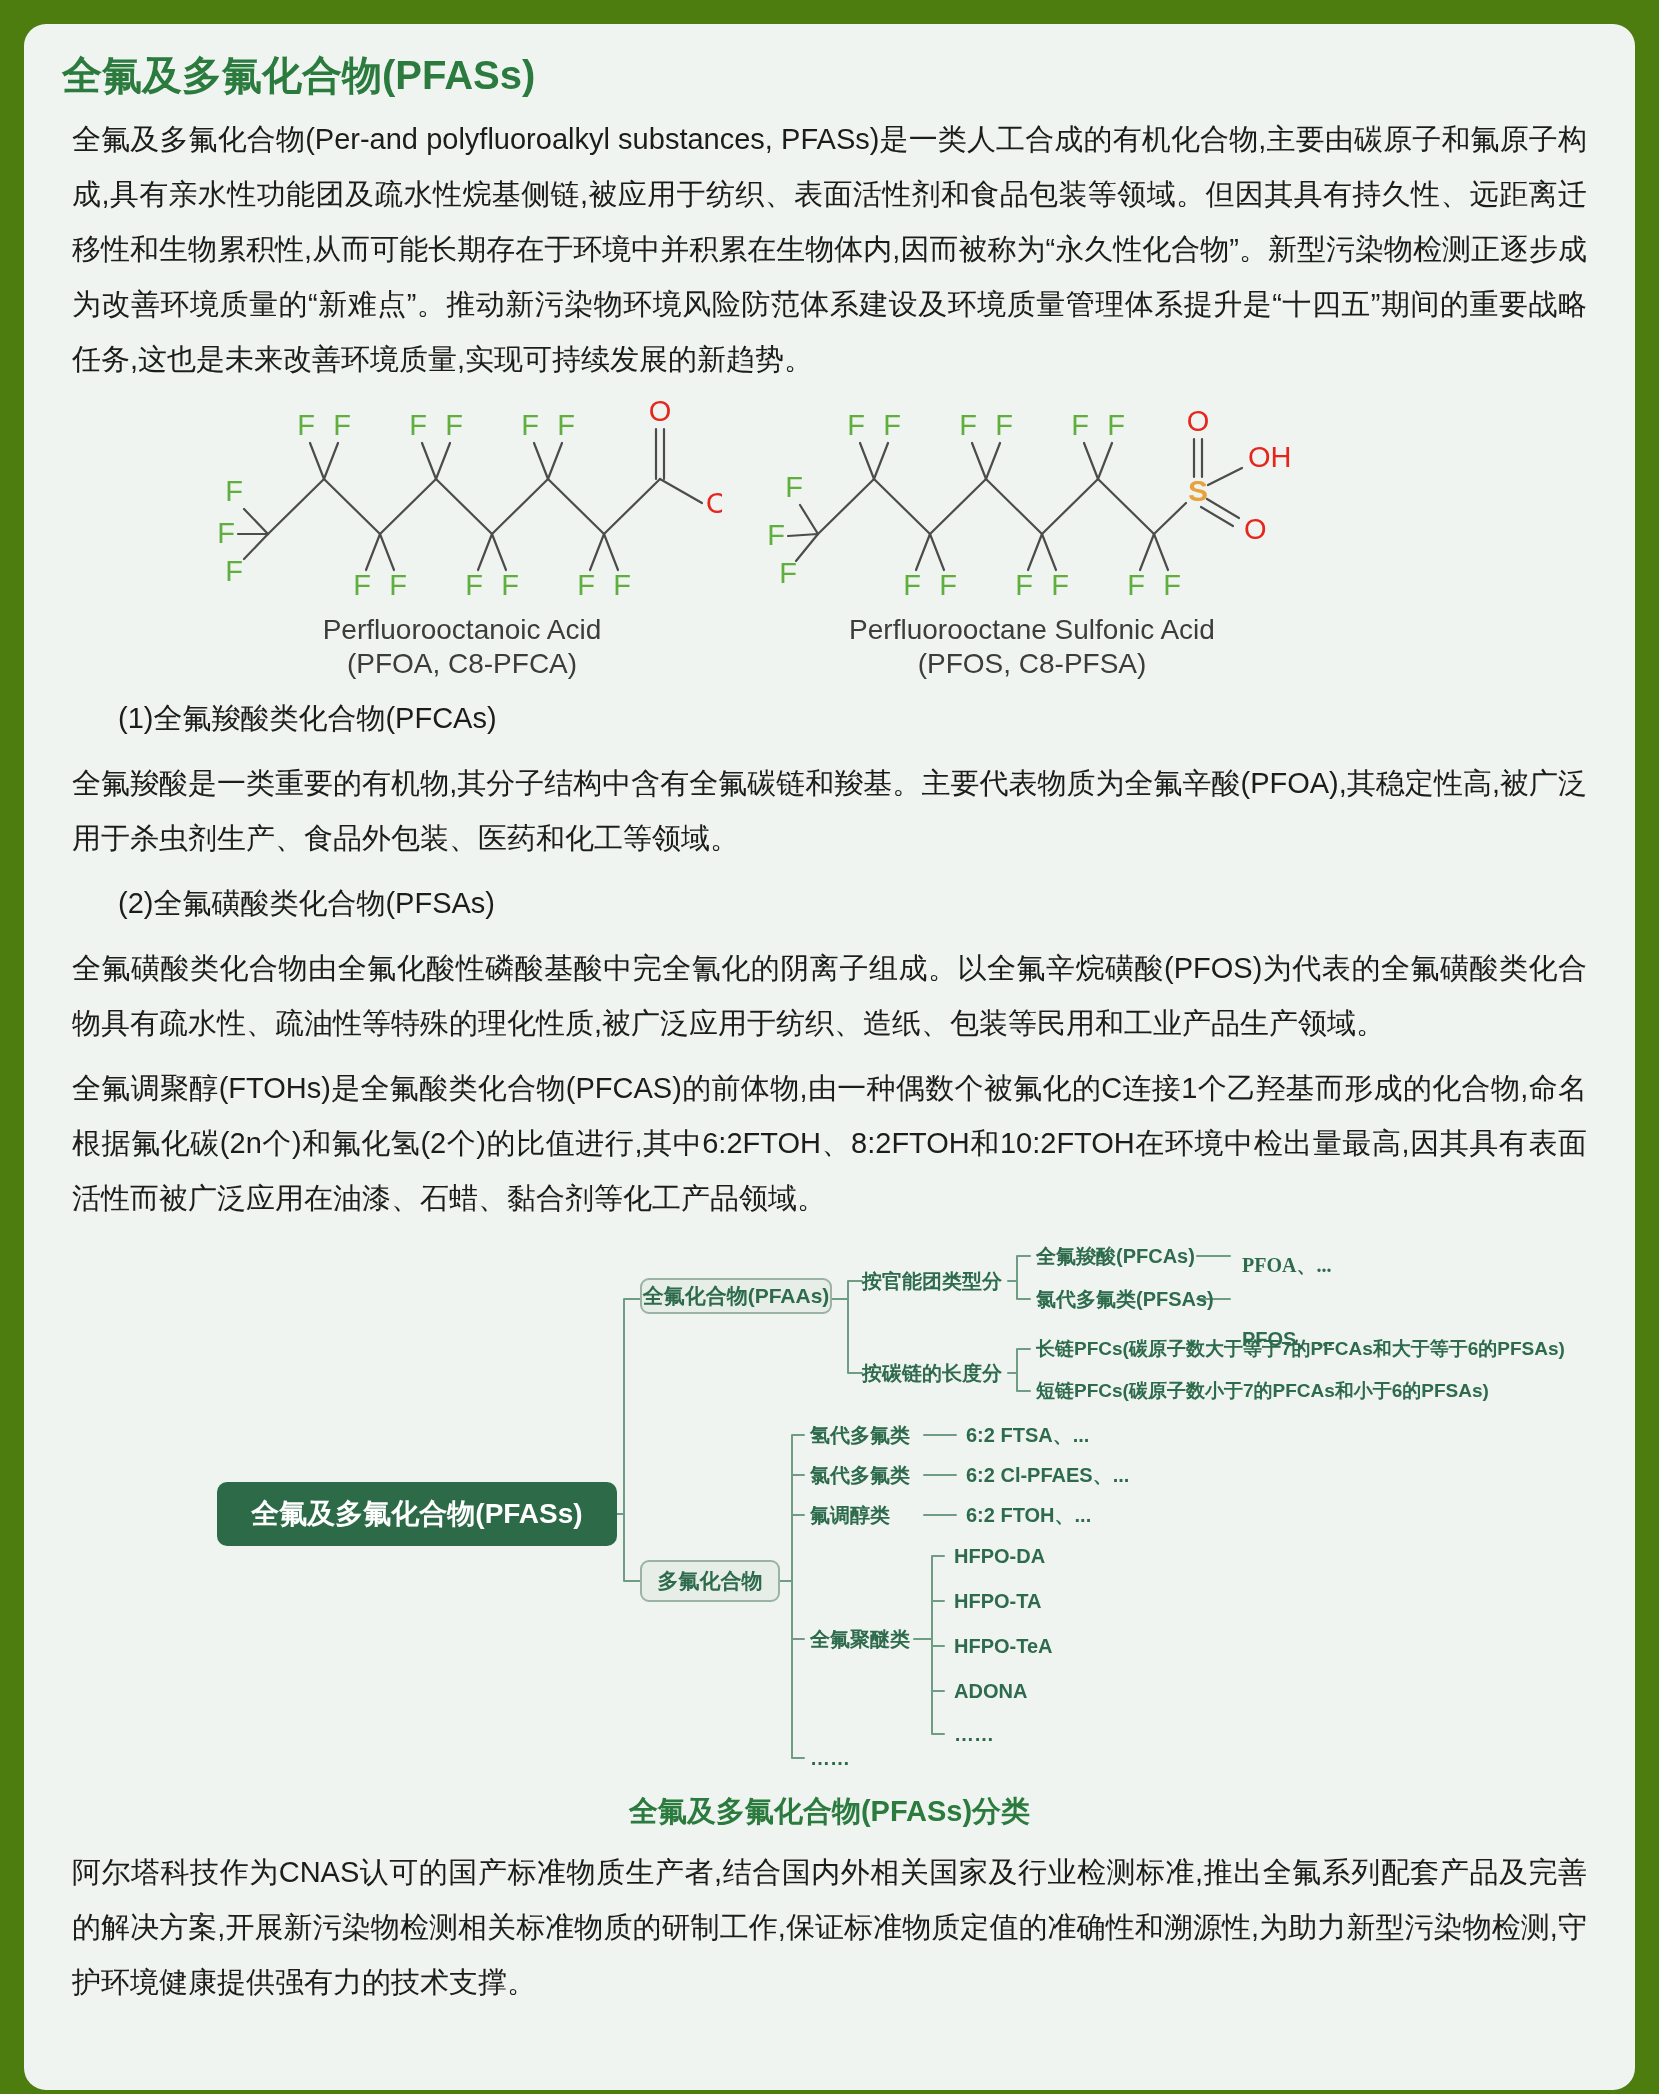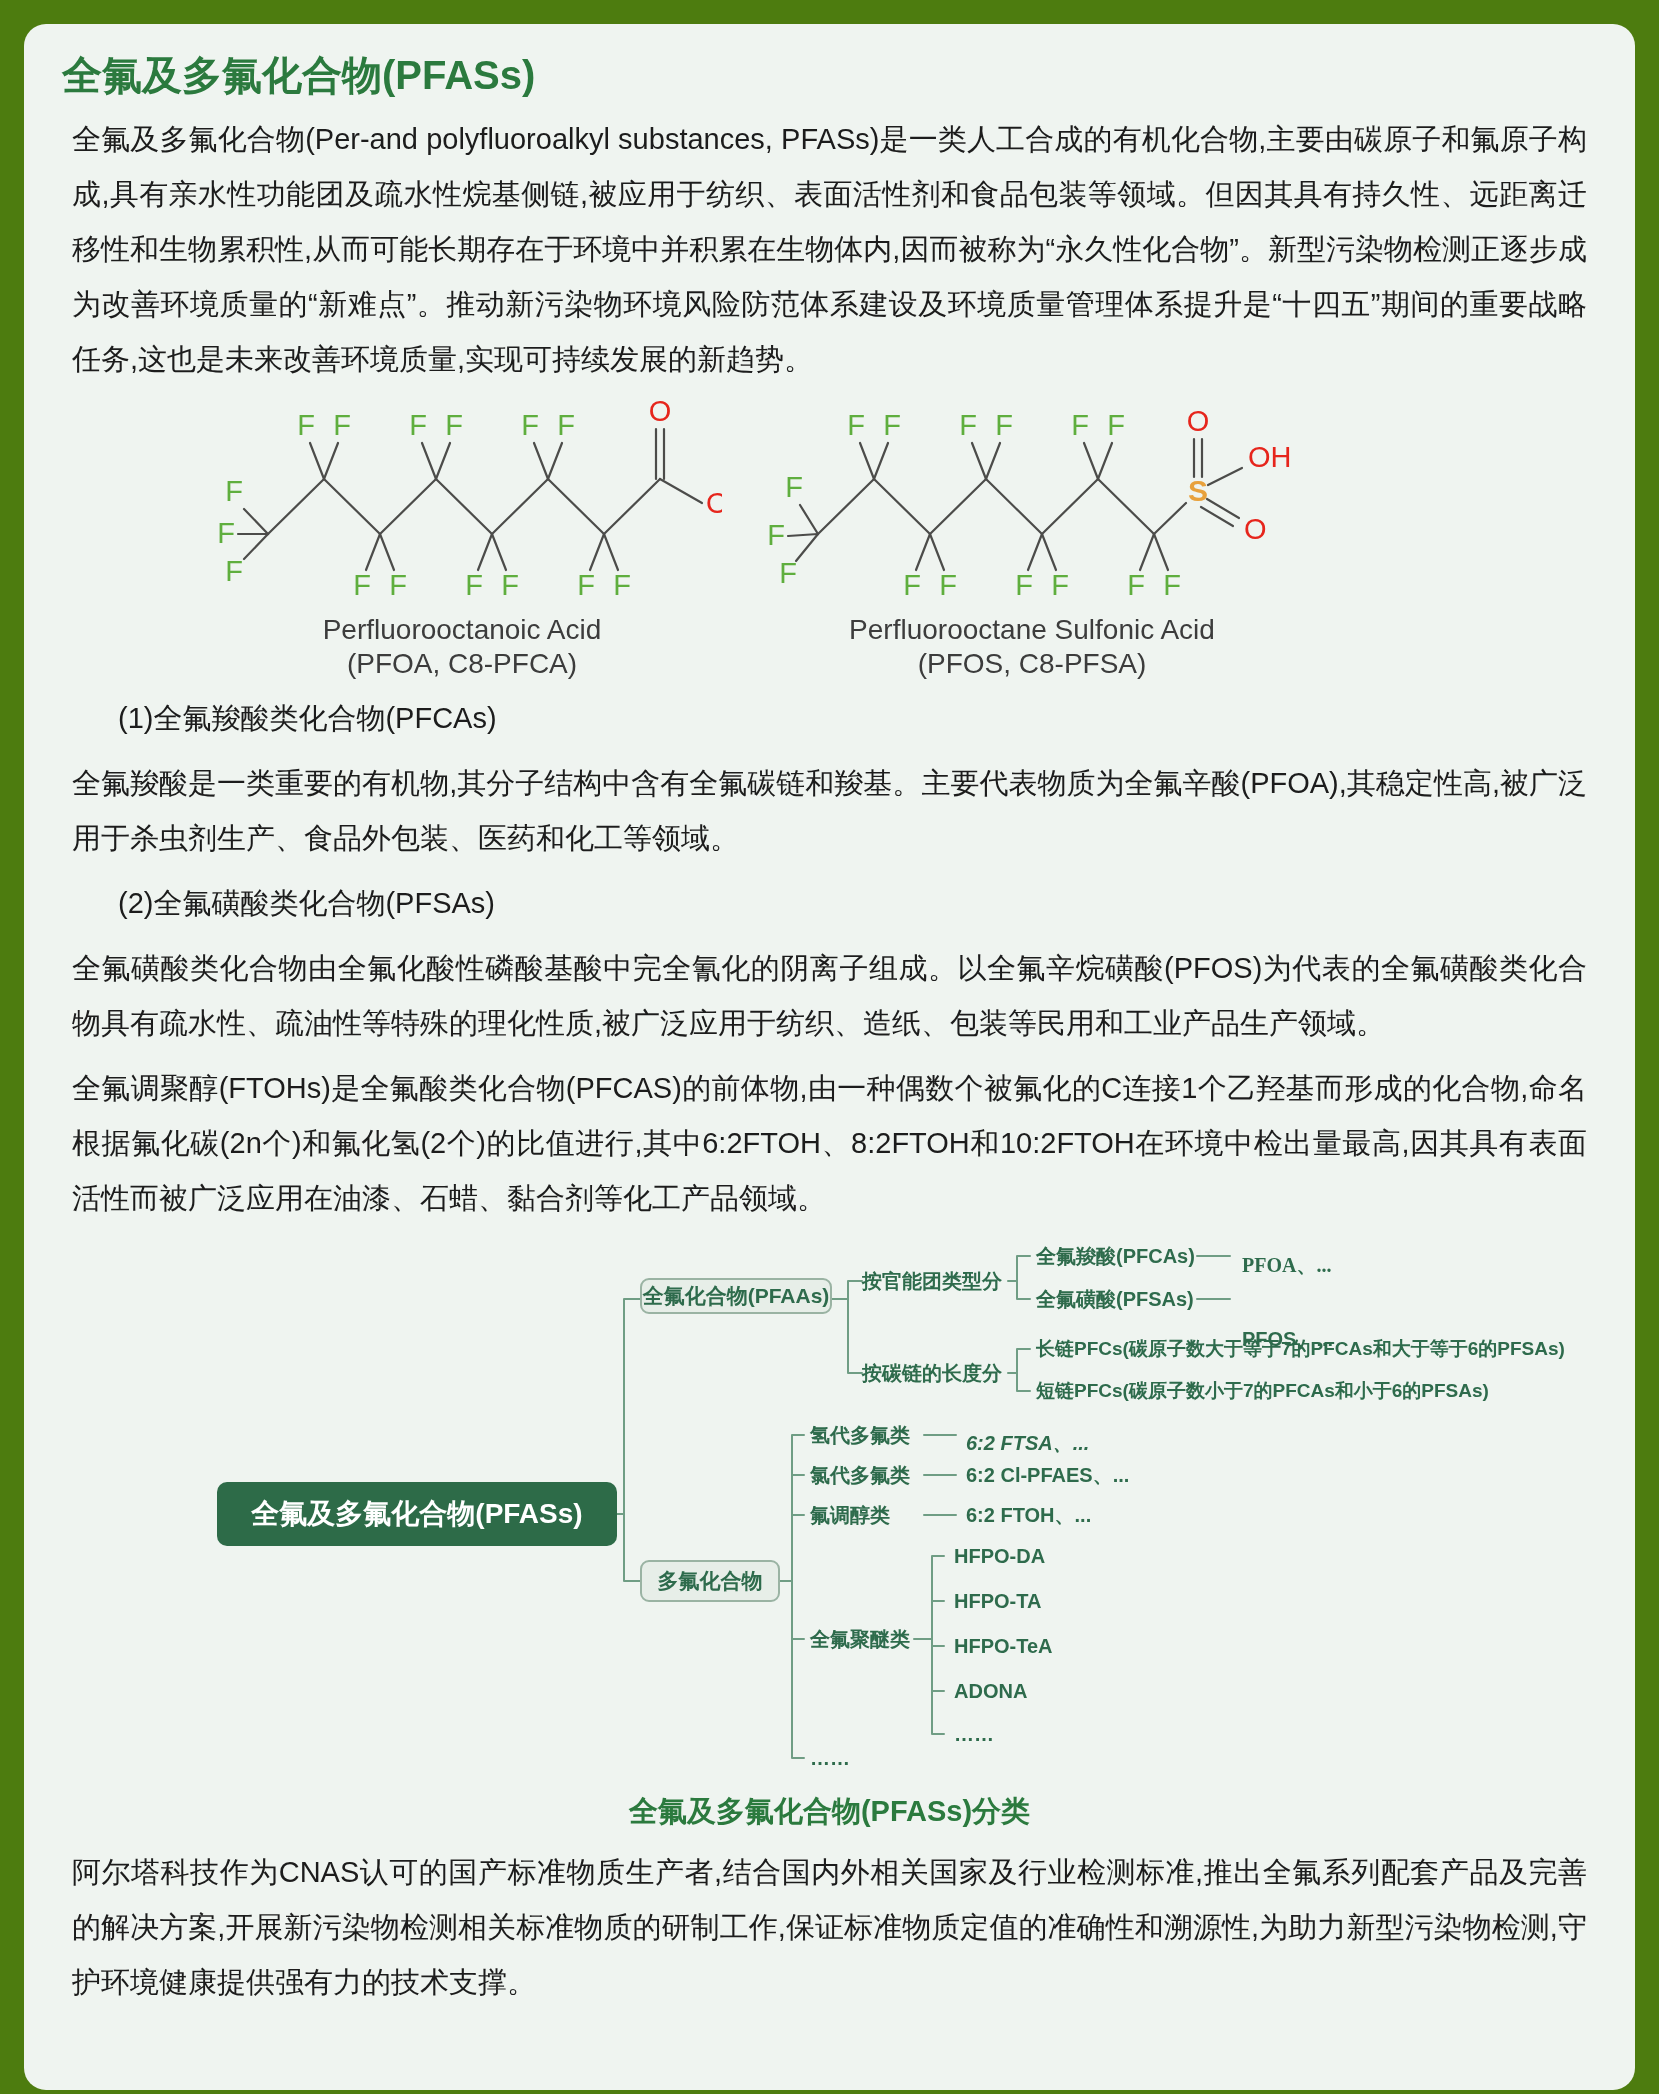--- a/index.html
+++ b/index.html
@@ -174,28 +174,28 @@
       </svg>
 
       <div class="dg-root" style="left:155px;top:246px;width:400px;height:64px;">全氟及多氟化合物(PFASs)</div>
 
       <div class="dg-box" style="left:578px;top:42px;width:192px;height:36px;">全氟化合物(PFAAs)</div>
       <div class="dg-box" style="left:578px;top:324px;width:140px;height:42px;">多氟化合物</div>
 
       <span class="dg dg-20" style="left:800px;top:32px;">按官能团类型分</span>
       <span class="dg dg-20" style="left:974px;top:7px;">全氟羧酸(PFCAs)</span>
       <span class="dg dg-20" style="left:1180px;top:16px;font-family:Liberation Serif, serif;">PFOA、...</span>
-      <span class="dg dg-20" style="left:974px;top:50px;">全氟磺酸(PFSAs)</span>
+      <span class="dg dg-20" style="left:974px;top:50px;">氯代多氟类(PFSAs)</span>
       <span class="dg dg-20" style="left:1180px;top:50px;margin-top:40px;">PFOS、...</span>
       <span class="dg dg-20" style="left:800px;top:124px;">按碳链的长度分</span>
       <span class="dg dg-19" style="left:974px;top:101px;">长链PFCs(碳原子数大于等于7的PFCAs和大于等于6的PFSAs)</span>
       <span class="dg dg-19" style="left:974px;top:143px;">短链PFCs(碳原子数小于7的PFCAs和小于6的PFSAs)</span>
 
       <span class="dg dg-20" style="left:748px;top:186px;">氢代多氟类</span>
-      <span class="dg dg-20" style="left:904px;top:194px;font-style:italic;">6:2 FTSA、...</span>
+      <span class="dg dg-20" style="left:904px;top:186px;">6:2 FTSA、...</span>
       <span class="dg dg-20" style="left:748px;top:226px;">氯代多氟类</span>
       <span class="dg dg-20" style="left:904px;top:226px;">6:2 Cl-PFAES、...</span>
       <span class="dg dg-20" style="left:748px;top:266px;">氟调醇类</span>
       <span class="dg dg-20" style="left:904px;top:266px;">6:2 FTOH、...</span>
       <span class="dg dg-20" style="left:748px;top:390px;">全氟聚醚类</span>
 
       <span class="dg dg-20" style="left:892px;top:307px;">HFPO-DA</span>
       <span class="dg dg-20" style="left:892px;top:352px;">HFPO-TA</span>
       <span class="dg dg-20" style="left:892px;top:397px;">HFPO-TeA</span>
       <span class="dg dg-20" style="left:892px;top:442px;">ADONA</span>

